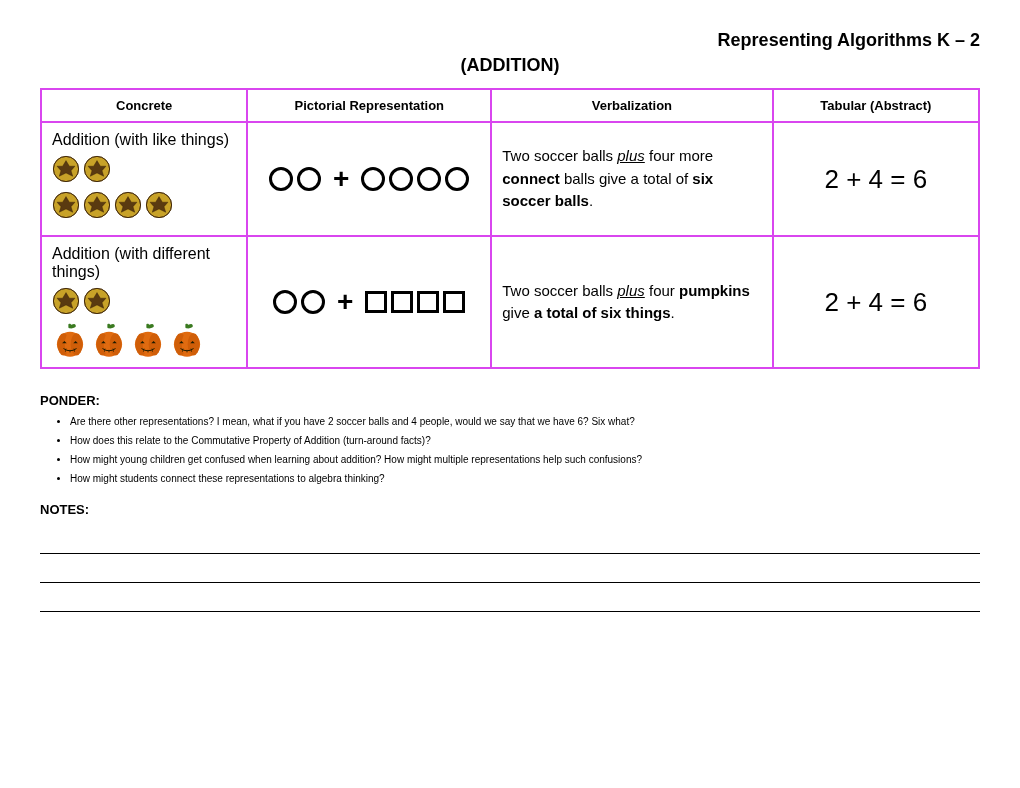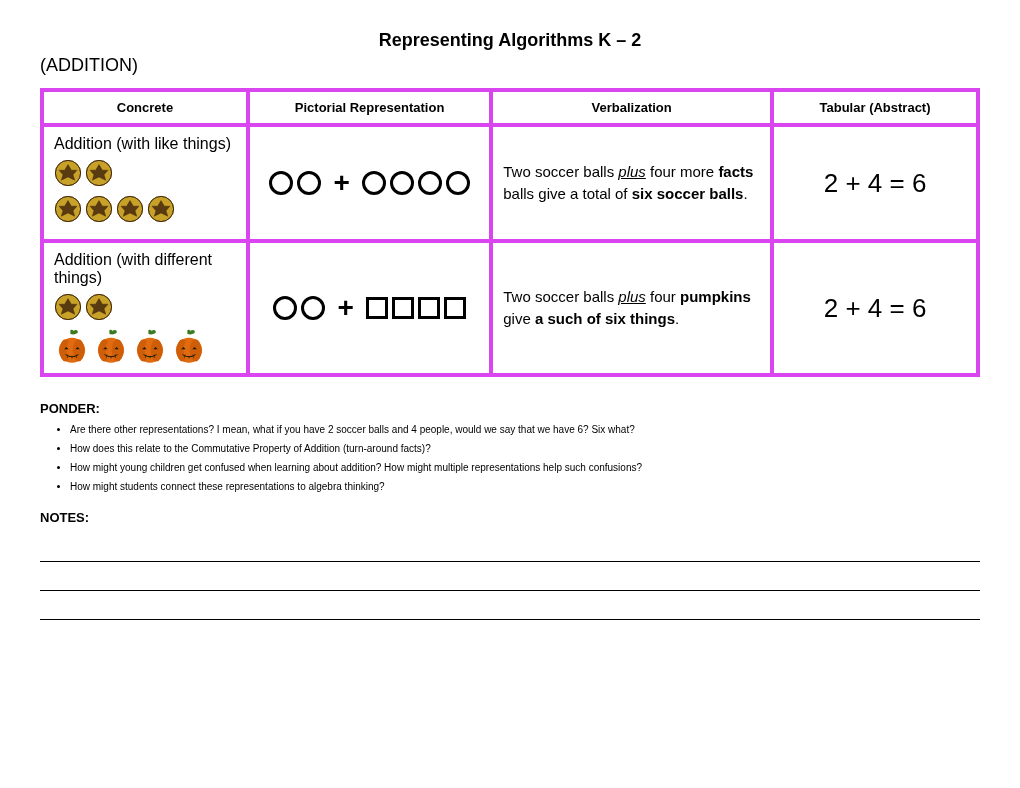--- a/index.html
+++ b/index.html
@@ -4,37 +4,38 @@
   <style>
     * { box-sizing: border-box; margin: 0; padding: 0; }
     body {
       background: #fff;
       font-family: Arial, sans-serif;
       font-size: 14px;
       color: #000;
       padding: 30px 40px;
     }
     .page-title {
-      text-align: center;
+      text-align: right;
       font-weight: bold;
       font-size: 18px;
       margin-bottom: 4px;
     }
     .page-subtitle {
-      font-weight: normal;
+      text-align: center;
+      font-weight: bold;
       font-size: 18px;
       margin-bottom: 12px;
     }
     table {
       width: 100%;
       border-collapse: collapse;
       margin-bottom: 24px;
     }
     th, td {
-      border: 4px solid #d946ef;
+      border: 2px solid #d946ef;
       padding: 8px 10px;
       vertical-align: top;
     }
     th {
       text-align: center;
       font-weight: bold;
       background: #fff;
       font-size: 13px;
     }
     td {
@@ -227,21 +228,21 @@
           <div class="circles-group">
             <span class="circle-outline"></span>
             <span class="circle-outline"></span>
             <span class="circle-outline"></span>
             <span class="circle-outline"></span>
           </div>
         </div>
       </td>
       <td class="col-verbal">
         <p class="verbal-text">
-          Two soccer balls <em>plus</em> four more <strong>facts</strong> balls give a total of <strong>six soccer balls</strong>.
+          Two soccer balls <em>plus</em> four more <strong>connect</strong> balls give a total of <strong>six soccer balls</strong>.
         </p>
       </td>
       <td class="col-tabular">
         <span class="tabular-text">2 + 4 = 6</span>
       </td>
     </tr>
 
     <tr>
       <td class="col-concrete">
         <div class="section-label">Addition (with different things)</div>
@@ -333,21 +334,21 @@
           <div class="squares-group">
             <span class="square-outline"></span>
             <span class="square-outline"></span>
             <span class="square-outline"></span>
             <span class="square-outline"></span>
           </div>
         </div>
       </td>
       <td class="col-verbal">
         <p class="verbal-text">
-          Two soccer balls <em>plus</em> four <strong>pumpkins</strong> give <strong>a such of six things</strong>.
+          Two soccer balls <em>plus</em> four <strong>pumpkins</strong> give <strong>a total of six things</strong>.
         </p>
       </td>
       <td class="col-tabular">
         <span class="tabular-text">2 + 4 = 6</span>
       </td>
     </tr>
   </tbody>
 </table>
 
 <div class="ponder-section">

